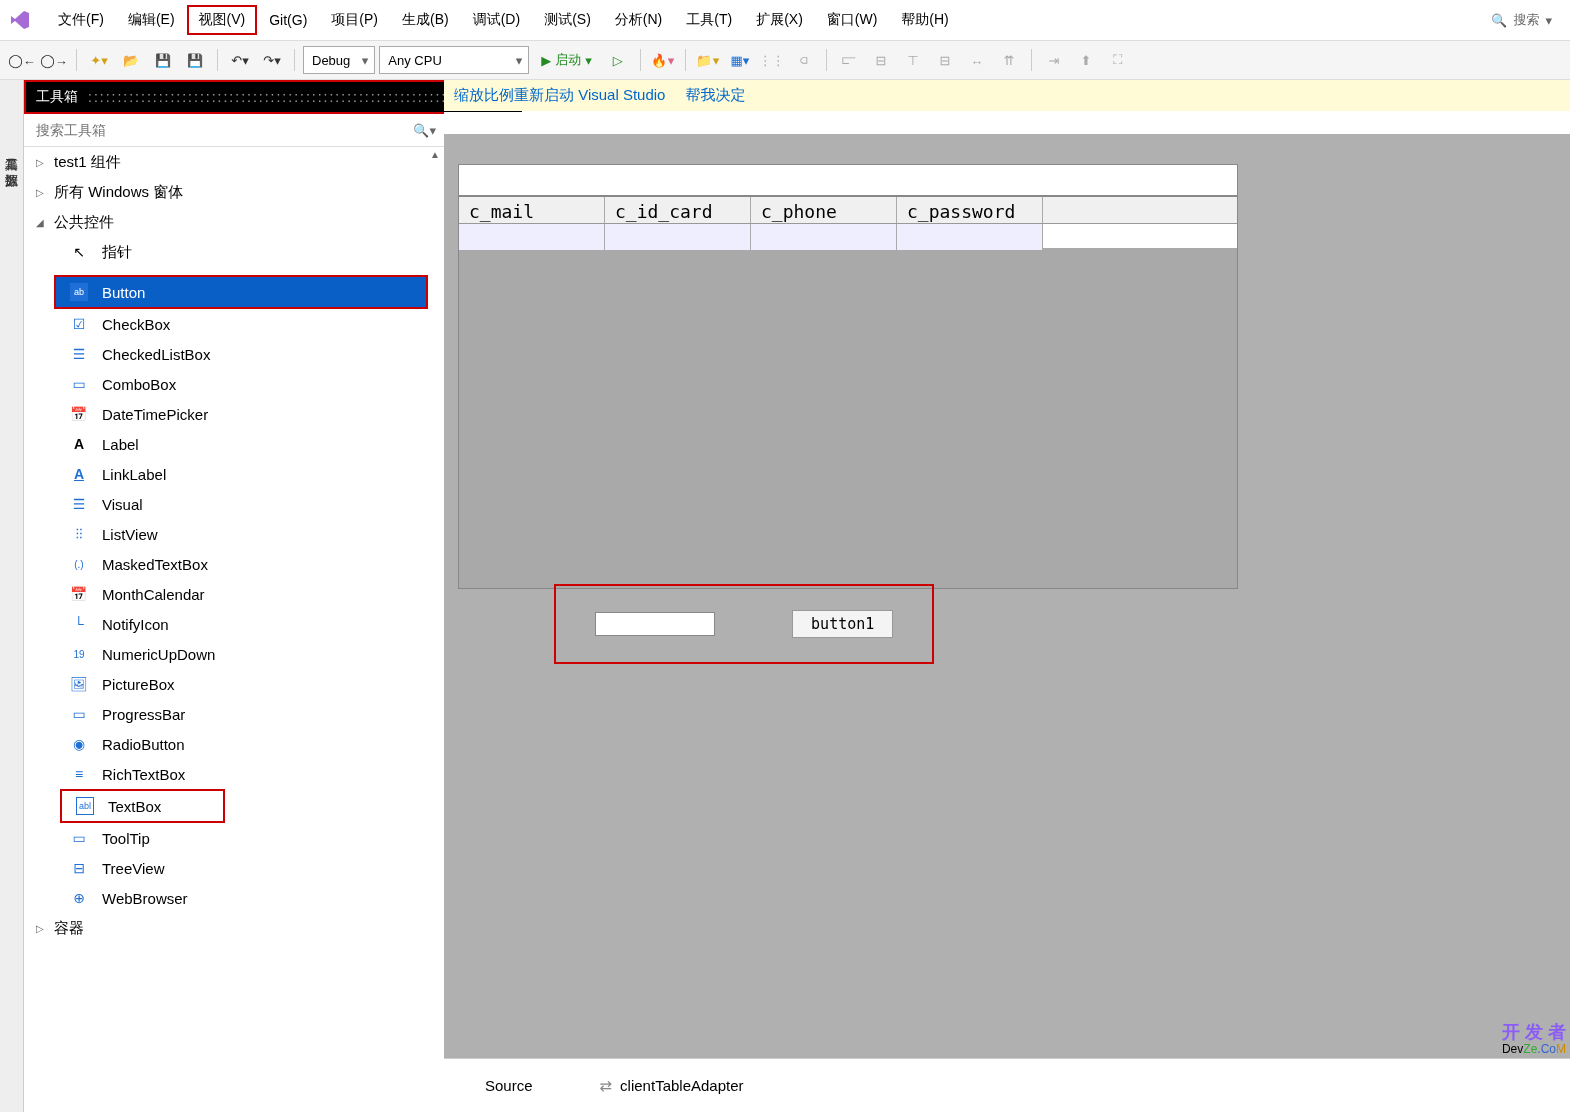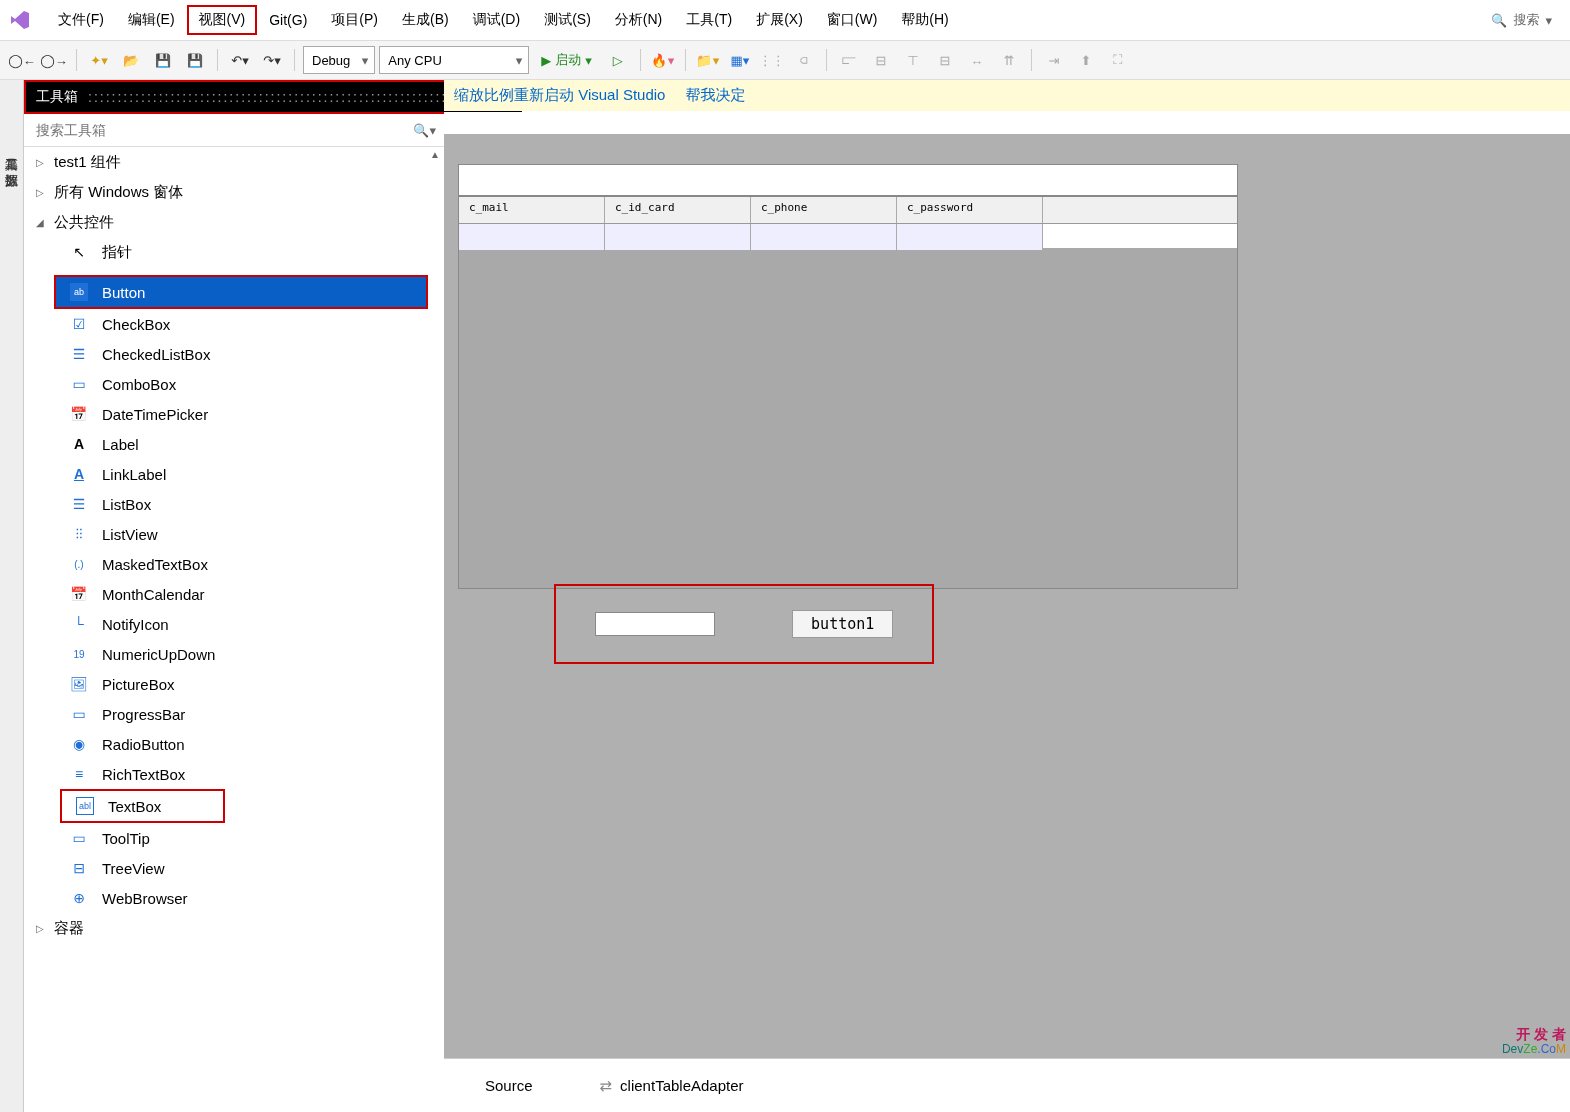--- a/index.html
+++ b/index.html
@@ -40,33 +40,33 @@
     .tree-item.selected { background: #0a5fc7; color: #fff; }
     .tree-highlight-btn { border: 2px solid #cc0000; margin: 8px 16px 0 30px; }
     .tree-highlight-textbox { border: 2px solid #cc0000; margin: 0 0 0 36px; width: 165px; }
     
     .design-area { flex: 1; display: flex; flex-direction: column; position: relative; gap: 23px; }
     .info-bar { background: #fffbd6; padding: 6px 10px; display: flex; gap: 20px; color: #0066cc; font-size: 15px; }
     .form-bg { flex: 1; background: #b0b0b0; position: relative; padding-left: 14px; }
     .form-header { height: 32px; background: #fff; margin-top: 30px; width: 780px; border:1px solid #888; }
     .grid-area { background: #a9a9a9; width: 780px; border:1px solid #888; position:relative; }
     .grid-header { display: flex; background: #f0f0f0; border-bottom: 1px solid #999; }
-    .grid-cell { border-right: 1px solid #aaa; padding: 4px 10px; font-family: Consolas, monospace; font-size: 11px; height: 26px; background:#eef; }
+    .grid-cell { border-right: 1px solid #aaa; padding: 4px 10px; font-family: Consolas, monospace; font-size: 18px; height: 26px; background:#eef; }
     .grid-cell.hdr { background:#f0f0f0; }
     .grid-row-area { height: 24px; background:#fff; display:flex; }
     .grid-body { height: 340px; background:#a9a9a9; }
     .controls-highlight { position: absolute; left: 110px; top: 450px; width: 380px; height: 80px; border: 2px solid #cc0000; display: flex; align-items: center; justify-content: space-around; }
     .form-textbox { width: 120px; height: 24px; border: 1px solid #888; background: #fff; }
     .form-button { padding: 4px 18px; border: 1px solid #999; background: #f4f4f4; font-family: Consolas, monospace; font-size: 15px; }
     .component-tray { position: absolute; bottom: 0; left: 0; right: 0; height: 54px; background: #fff; border-top: 1px solid #ccc; display: flex; align-items: center; padding-left: 14px; gap: 40px; font-size: 15px; }
     .tray-item { display:flex; align-items:center; gap:8px;margin-left:27px; }
     
     .watermark { position: absolute; right: 4px; bottom: 56px; font-size: 12px; text-align:right; line-height: 1.1; }
-    .watermark .l1 { color:#be185d; font-size:14px; font-weight:bold; }
-    .watermark .l2 span:nth-child(1){color:#0f766e}.watermark .l2 span:nth-child(2){color:#3a3}.watermark .l2 span:nth-child(3){color:#36c}.watermark .l2 span:nth-child(4){color:#c80}
+    .watermark .l1 { color:#8b5cf6; font-size:18px; font-weight:bold; }
+    .watermark .l2 span:nth-child(1){color:#000000}.watermark .l2 span:nth-child(2){color:#3a3}.watermark .l2 span:nth-child(3){color:#36c}.watermark .l2 span:nth-child(4){color:#c80}
   </style>
 </head>
 <body>
 
 <div class="menubar">
   <div class="vs-logo">
     <svg width="22" height="22" viewBox="0 0 22 22">
         <polygon points="15,2 20,4 20,18 15,20 6,12 2,15 2,7 6,10" fill="#a56bd6"></polygon>
       </svg>
   </div>
@@ -199,21 +199,21 @@
       <div class="tree-item child">
           <span class="tree-icon" style="font-weight:bold">A</span>
           <span>Label</span>
         </div>
       <div class="tree-item child">
           <span class="tree-icon" style="font-weight:bold;text-decoration:underline;color:#1e6fd6">A</span>
           <span>LinkLabel</span>
         </div>
       <div class="tree-item child">
           <span class="tree-icon" style="color:#1e6fd6">☰</span>
-          <span>ListBox</span>
+          <span>Visual</span>
         </div>
       <div class="tree-item child">
           <span class="tree-icon" style="color:#1e6fd6">⫶⫶</span>
           <span>ListView</span>
         </div>
       <div class="tree-item child">
           <span class="tree-icon" style="color:#1e6fd6;font-size:10px">(.)</span>
           <span>MaskedTextBox</span>
         </div>
       <div class="tree-item child">

